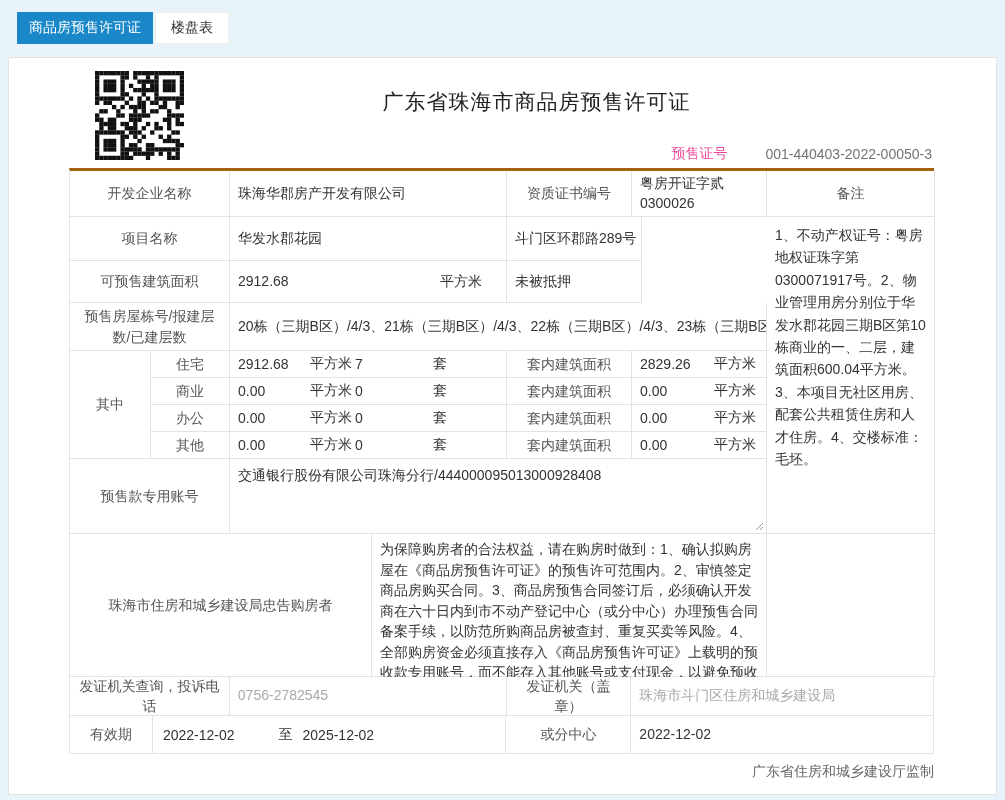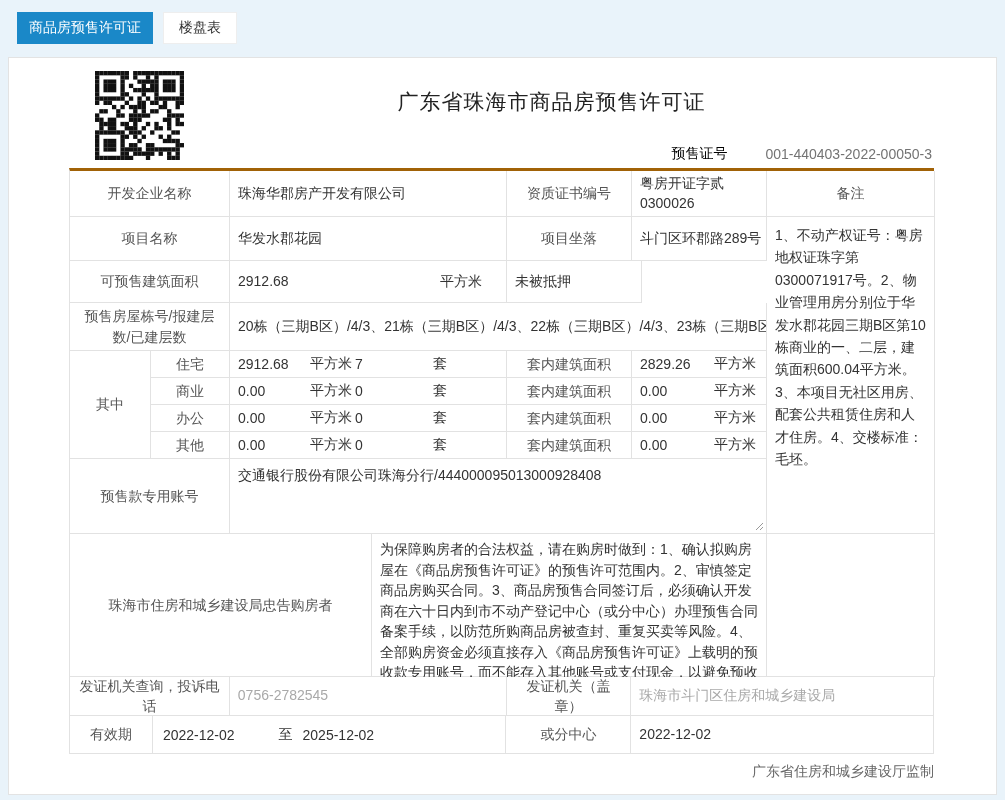--- a/index.html
+++ b/index.html
@@ -1,36 +1,36 @@
 <!DOCTYPE html>
 <html><head>
 <meta charset="utf-8">
 <style>
   * { margin:0; padding:0; box-sizing:border-box; }
   body { font-family:"Liberation Sans","DejaVu Sans",sans-serif; }
   .page { position:relative; width:1005px; height:800px; background:#e9f3fa; overflow:hidden; }
 
   
-  .tabs { position:absolute; left:17px; top:12px; display:flex; gap:10px; }
+  .tabs { position:absolute; left:17px; top:12px; display:flex; gap:2px; }
   .tab { height:32px; display:flex; align-items:center; justify-content:center; font-size:14px; cursor:pointer; }
   .tab.active { background:#1a88c8; color:#fff; width:136px; }
   .tab.plain  { background:#fff; color:#333; width:74px; border:1px solid #eee; }
 
   
   .card { position:absolute; left:8px; top:57px; width:989px; height:738px; background:#fff; border:1px solid #e3e3e3; }
 
   .qr { position:absolute; left:86px; top:13px; width:89px; height:89px; }
   .qr svg { width:100%; height:100%; fill:#111; }
 
-  .title { position:absolute; left:75px; top:30px; width:865px; padding-left:70px; text-align:center;
+  .title { position:absolute; left:60px; top:30px; width:865px; padding-left:70px; text-align:center;
            font-size:21px; color:#222; letter-spacing:1px; }
 
   .license-line { position:absolute; left:60px; top:87px; width:865px; display:flex; justify-content:flex-end;
                   align-items:center; gap:38px; font-size:14px; padding-right:2px; }
-  .license-line .lbl { color:#000000; }
+  .license-line .lbl { color:#ec4899; }
   .license-line .val { color:#737373; }
 
   
   .tbl { position:absolute; left:60px; top:110px; width:865px; font-size:14px; color:#333;
          border-top:3px solid #a16207; border-left:1px solid #e2e2e2; }
   .cell { border-right:1px solid #e2e2e2; border-bottom:1px solid #e2e2e2; background:#fff; }
   .lab { display:flex; align-items:center; justify-content:center; text-align:center; color:#555;
          padding:2px 8px; line-height:1.45; }
   .valc { display:flex; align-items:center; padding:2px 0 2px 8px; line-height:1.4; }
   .row { display:flex; }
@@ -345,21 +345,20 @@
           <div class="row">
             <div class="cell lab w160 h46">开发企业名称</div>
             <div class="cell valc w277 h46">珠海华郡房产开发有限公司</div>
             <div class="cell lab w125 h46">资质证书编号</div>
             <div class="cell valc w135 h46">粤房开证字贰0300026</div>
           </div>
 
           <div class="row">
             <div class="cell lab w160 h44">项目名称</div>
             <div class="cell valc w277 h44">华发水郡花园</div>
-            <div class="cell lab w125 h44">项目坐落</div>
             <div class="cell valc w135 h44">斗门区环郡路289号</div>
           </div>
 
           <div class="row">
             <div class="cell lab w160 h42">可预售建筑面积</div>
             <div class="cell valc w277 h42">
               <span>2912.68</span>
               <span class="unit-right">平方米</span>
             </div>
             <div class="cell valc w135 h42">未被抵押</div>

